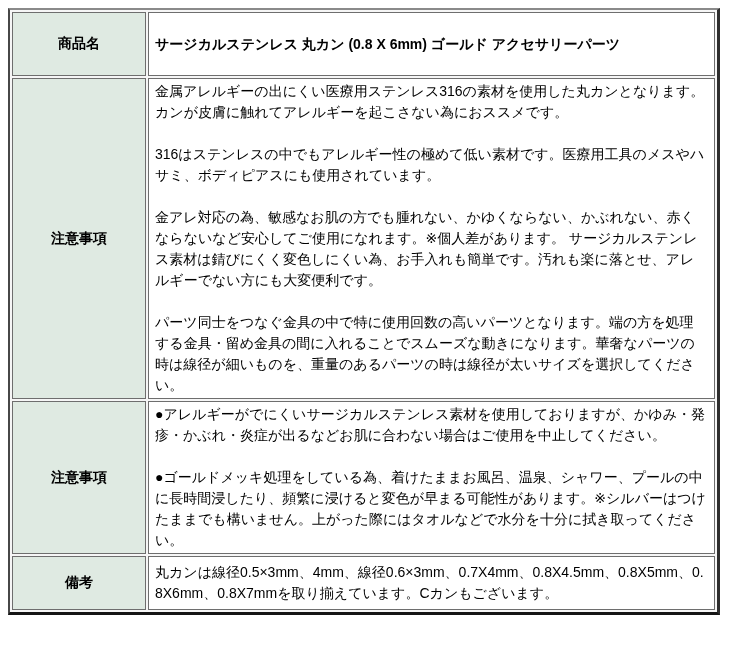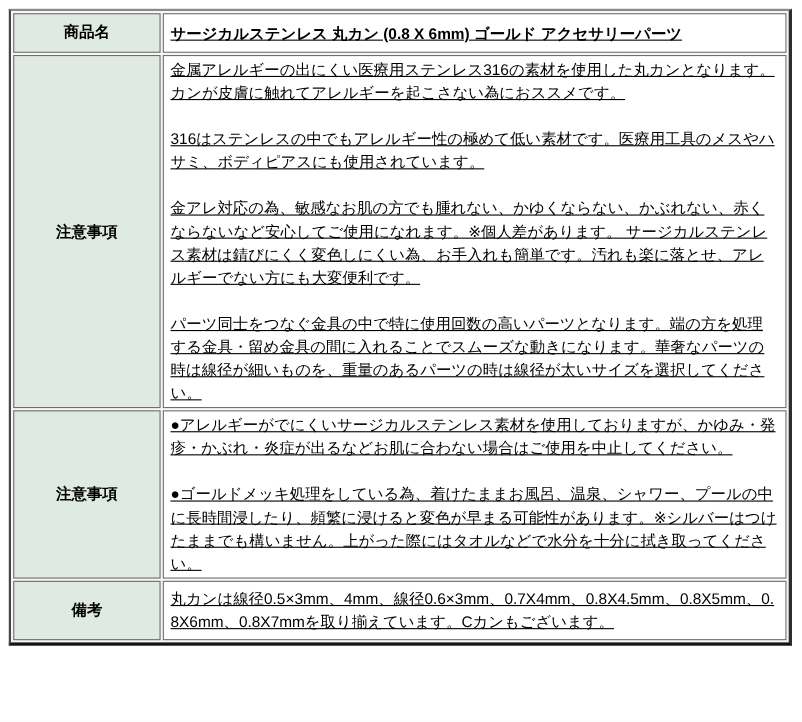--- a/index.html
+++ b/index.html
@@ -27,34 +27,33 @@
     border-color: #8a8a8a #2e2e2e #141414 #474747;
   }
   col.c-label { width: 134px; }
   th.label {
     background: #dfeae2;               
     border: 1px solid #6e6e6e;
     font-size: 14px;
     font-weight: bold;
     text-align: center;
     vertical-align: middle;
-    padding: 2px;
+    padding: 16px;
   }
   td.value {
     background: #ffffff;
     border: 1px solid #6e6e6e;
     font-size: 14px;
     line-height: 21px;
     text-align: left;
     vertical-align: middle;
     padding: 2px 8px 2px 6px;
     white-space: pre-wrap;
     word-break: break-all;
     overflow-wrap: anywhere;
-    text-decoration: underline;
   }
   tr.h-sm td.value, tr.h-sm th.label { height: 30px; }
   tr.h-note td.value { height: 146px; }
   tr.h-remark td.value { height: 48px; }
   td.bold { font-weight: bold; }
 </style>
 </head>
 <body>
 
 <div class="page">

